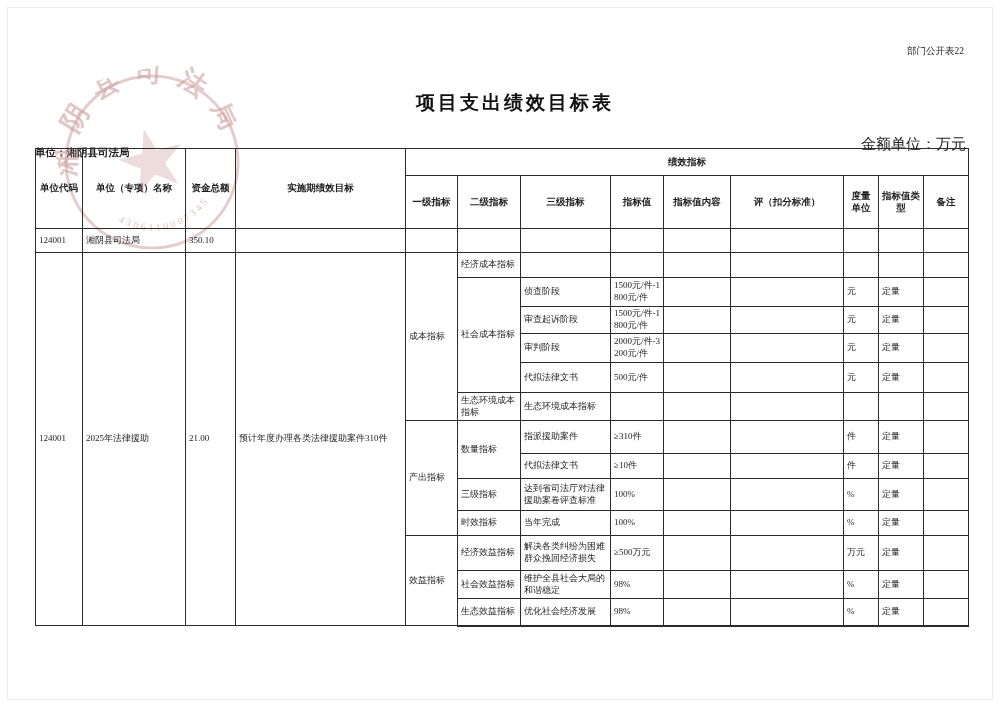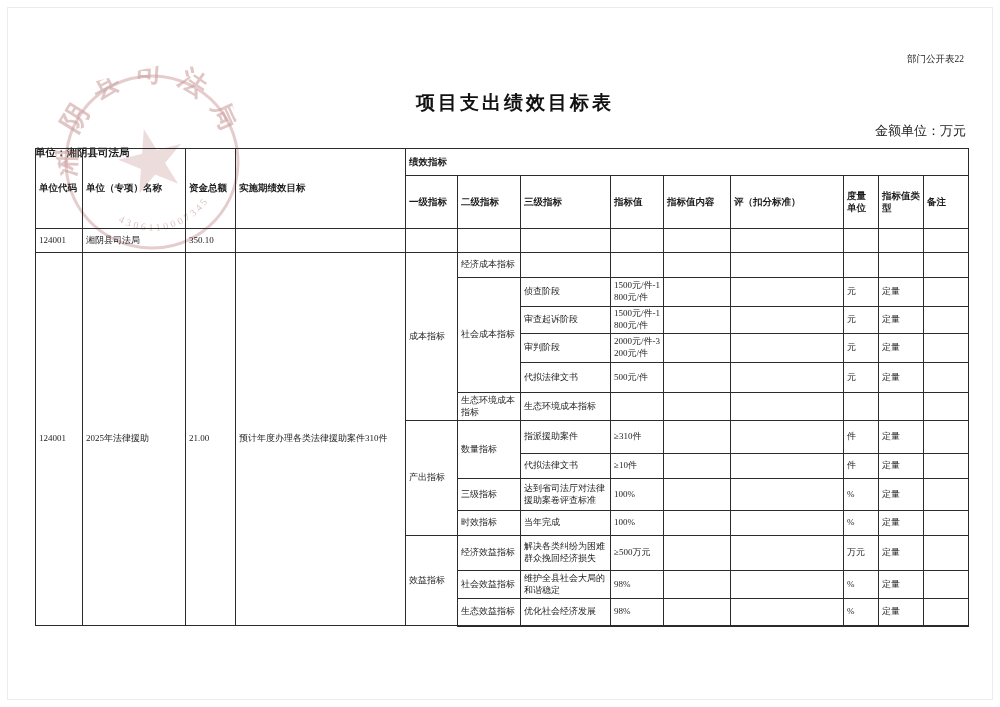--- a/index.html
+++ b/index.html
@@ -9,35 +9,35 @@
     font-family: "Liberation Serif", "DejaVu Serif", serif;
     color: #1c1c1c;
     overflow: hidden;
   }
   .page-edge {
     position: absolute; left: 7px; top: 7px; right: 7px; bottom: 7px;
     border: 1px solid #ececec;
     pointer-events: none;
   }
   .doc-label {
-    position: absolute; top: 53px; right: 36px;
+    position: absolute; top: 45px; right: 36px;
     font-size: 9.5px; color: #222; font-family: Liberation Serif, serif;
   }
   .doc-title {
     position: absolute; top: 90px; left: 0; width: 1030px;
     text-align: center;
     font-size: 19px; font-weight: bold; letter-spacing: 3px; color: #111;
   }
   .unit-label {
     position: absolute; top: 120px; left: 35px;
     font-size: 10.5px; font-weight: bold; margin-top: 26px;
   }
   .amount-unit-label {
-    position: absolute; top: 122px; right: 34px;
-    font-size: 13px;
+    position: absolute; top: 135px; right: 34px;
+    font-size: 15px;
   }
   .seal {
     position: absolute; left: 60px; top: 70px; width: 184px; height: 184px;
     transform: rotate(-14deg);
     opacity: 0.75;
     pointer-events: none;
   }
   table.perf {
     position: absolute; left: 35px; top: 148px;
     width: 933px;
@@ -51,20 +51,21 @@
     padding: 1px 3px;
     vertical-align: middle;
     word-break: break-all;
     font-weight: normal;
     text-align: left;
     color: #1c1c1c;
   }
   table.perf tr.bottom-row td { border-bottom: 2px solid #2b2b2b; }
   table.perf th {
     font-weight: bold;
+    text-align: center;
     font-size: 9.5px;
   }
   .num-right { text-align: right; margin-left: 22px; }
   .ctr { text-align: center; }
 </style>
 </head>
 <body>
 
 <div class="page-edge"></div>
 

